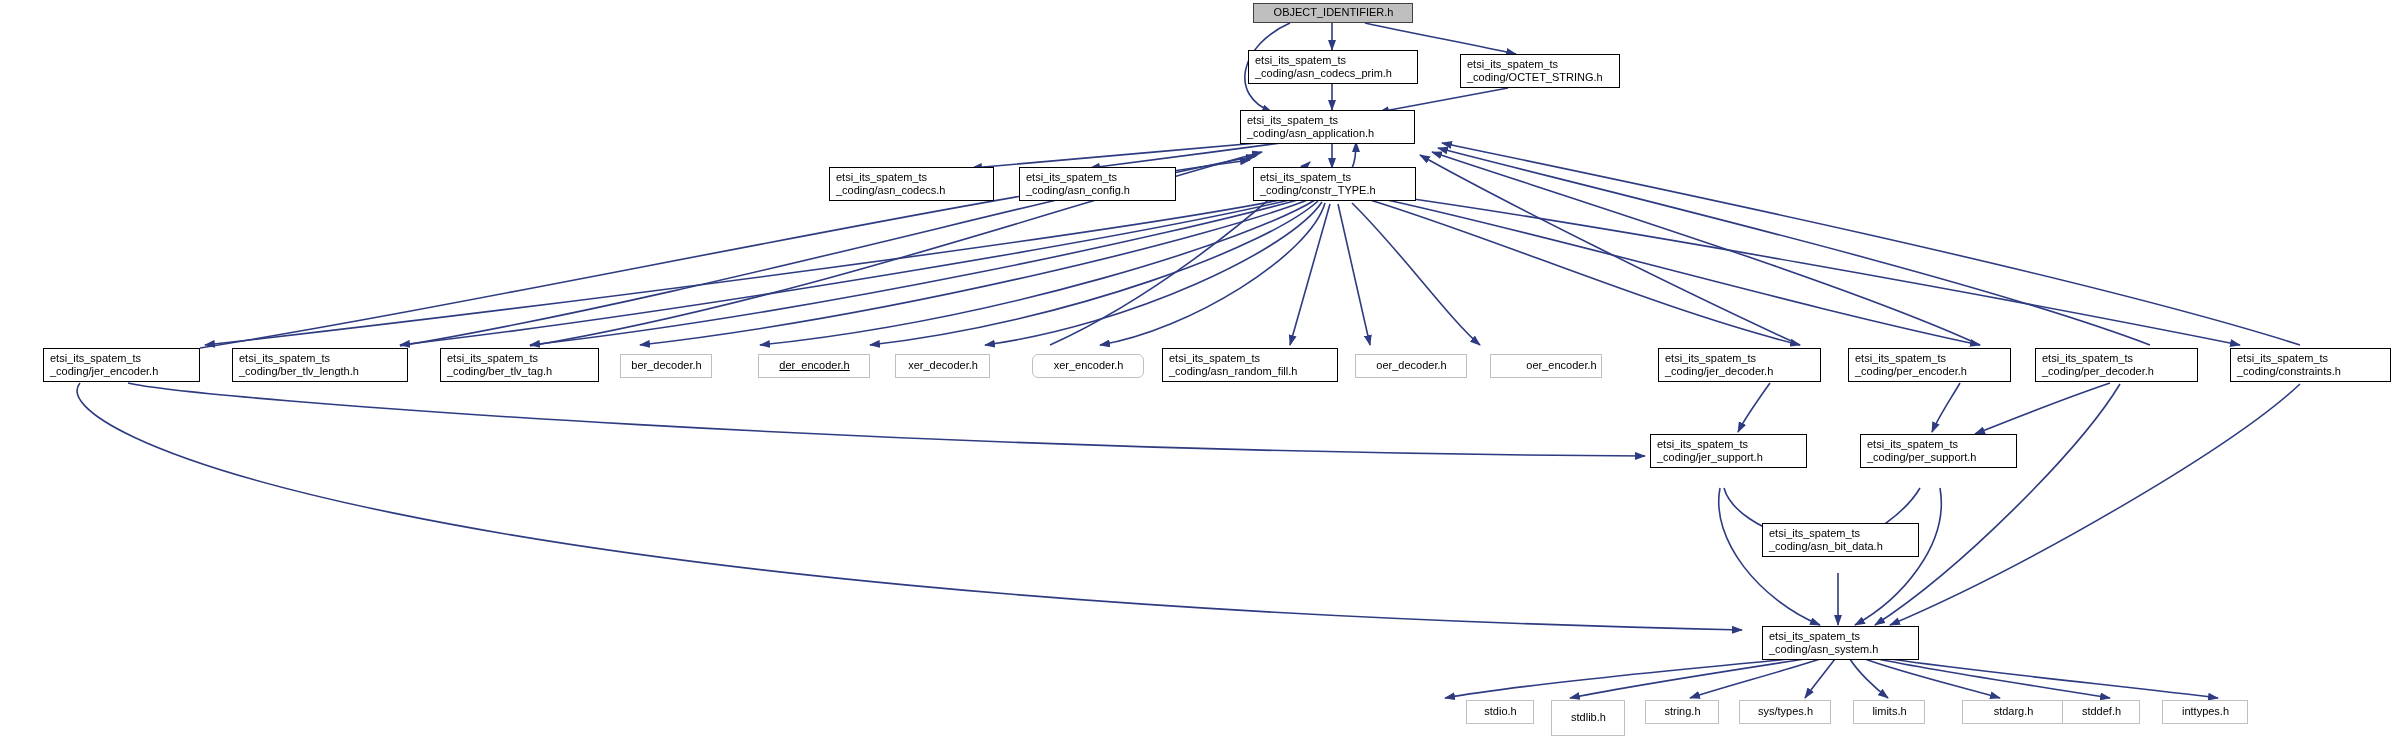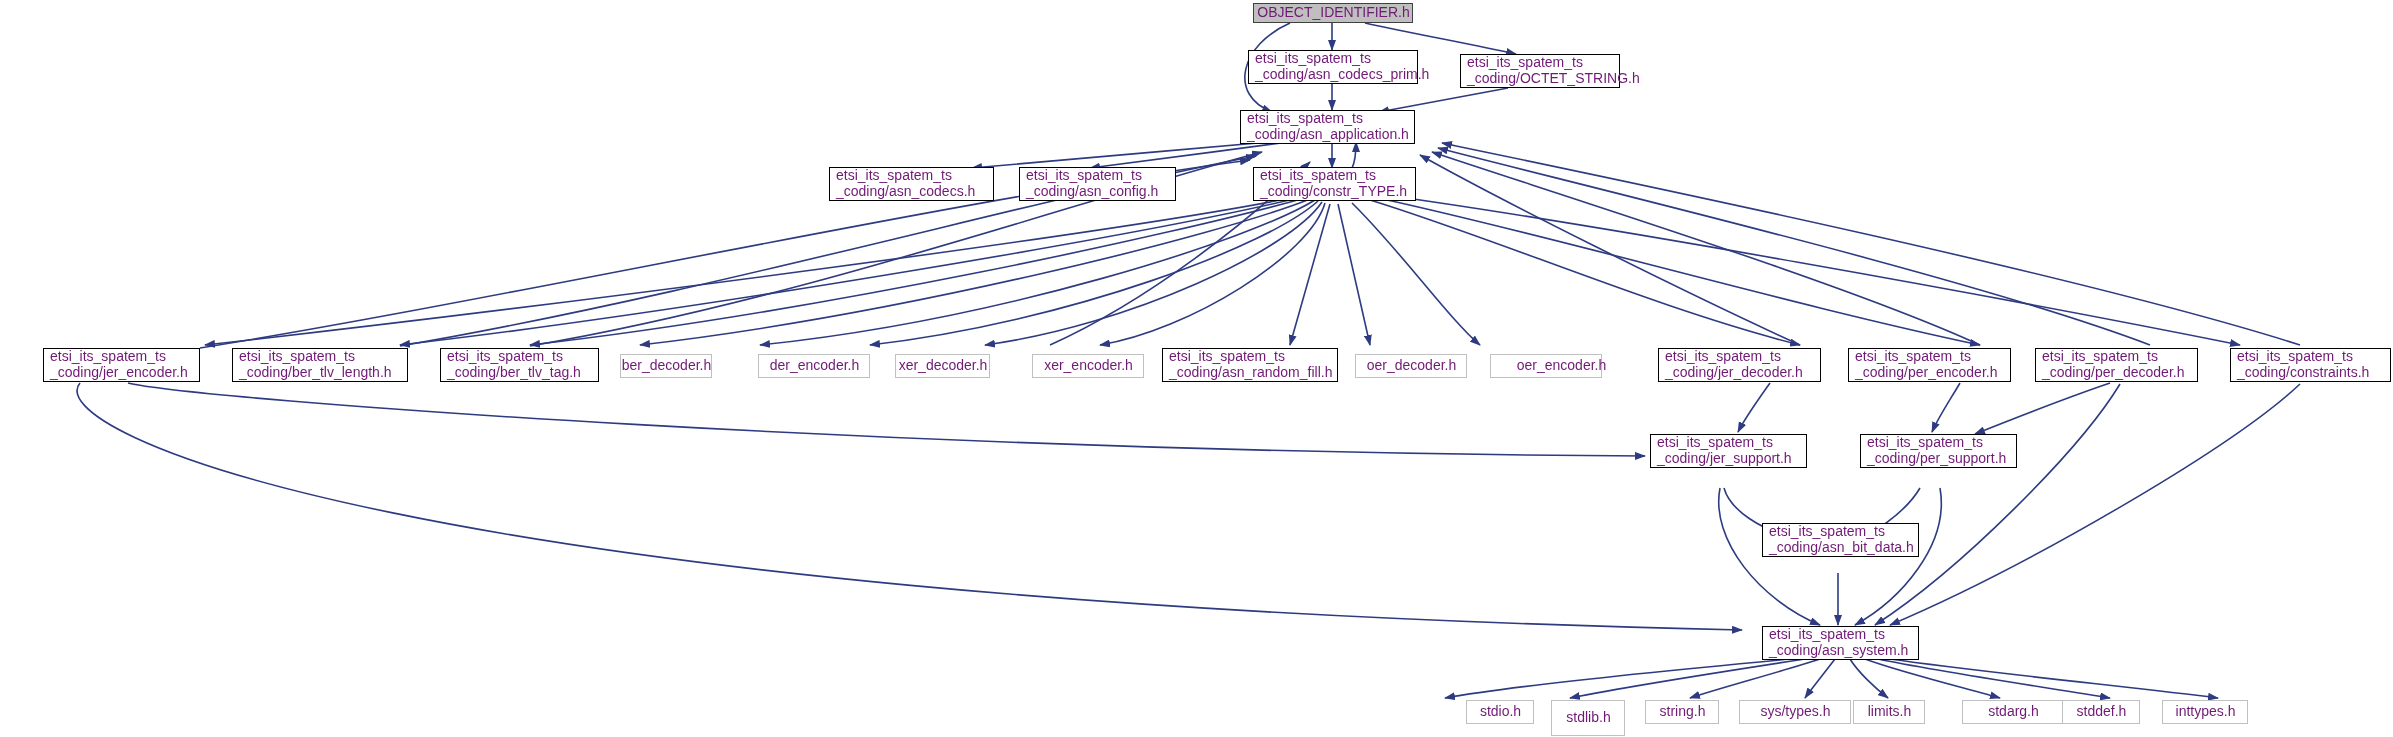--- a/index.html
+++ b/index.html
@@ -30,22 +30,22 @@
     justify-content: center;
     padding: 1px 5px 2px 6px;
     background: #ffffff;
     border: 1px solid #000000;
     line-height: 1.12;
     white-space: pre;
     z-index: 5;
   }
   .node .ln {
     display: block;
-    font-size: 14px;
-    color: #701a75;
+    font-size: 11px;
+    color: #000000;
   }
   .node.gray {
     background: #bfbfbf;
     border: 1px solid #404040;
   }
   .node.sys {
     border: 1px solid #c0c0c0;
     align-items: center;
     justify-content: center;
   }
@@ -183,27 +183,27 @@
     <span class="ln">etsi_its_spatem_ts</span>
     <span class="ln">_coding/ber_tlv_length.h</span>
   </div>
   <div class="node" style="left:440px; top:348px; width:159px; height:34px;">
     <span class="ln">etsi_its_spatem_ts</span>
     <span class="ln">_coding/ber_tlv_tag.h</span>
   </div>
   <div class="node sys" style="left:620px; top:354px; width:92px; height:24px;">
     <span class="ln">ber_decoder.h</span>
   </div>
-  <div class="node sys" style="left:758px; top:354px; width:112px; height:24px;">
+  <div class="node sys" style="left:758px; top:354px; width:112px; height:24px;text-decoration:underline;">
     <span class="ln">der_encoder.h</span>
   </div>
   <div class="node sys" style="left:895px; top:354px; width:95px; height:24px;">
     <span class="ln">xer_decoder.h</span>
   </div>
-  <div class="node sys" style="left:1032px; top:354px; width:112px; height:24px;">
+  <div class="node sys" style="left:1032px; top:354px; width:112px; height:24px;border-radius:6px;">
     <span class="ln">xer_encoder.h</span>
   </div>
   <div class="node" style="left:1162px; top:348px; width:176px; height:34px;">
     <span class="ln">etsi_its_spatem_ts</span>
     <span class="ln">_coding/asn_random_fill.h</span>
   </div>
   <div class="node sys" style="left:1355px; top:354px; width:112px; height:24px;">
     <span class="ln">oer_decoder.h</span>
   </div>
   <div class="node sys" style="left:1490px; top:354px; width:112px; height:24px;padding-left:36px;">
@@ -247,21 +247,21 @@
 
   <div class="node sys" style="left:1466px; top:700px; width:68px; height:24px;">
     <span class="ln">stdio.h</span>
   </div>
   <div class="node sys" style="left:1551px; top:700px; width:74px; height:36px;">
     <span class="ln">stdlib.h</span>
   </div>
   <div class="node sys" style="left:1645px; top:700px; width:74px; height:24px;">
     <span class="ln">string.h</span>
   </div>
-  <div class="node sys" style="left:1739px; top:700px; width:112px; height:24px;">
+  <div class="node sys" style="left:1739px; top:700px; width:92px; height:24px;">
     <span class="ln">sys/types.h</span>
   </div>
   <div class="node sys" style="left:1853px; top:700px; width:72px; height:24px;">
     <span class="ln">limits.h</span>
   </div>
   <div class="node sys" style="left:1962px; top:700px; width:102px; height:24px;">
     <span class="ln">stdarg.h</span>
   </div>
   <div class="node sys" style="left:2062px; top:700px; width:78px; height:24px;">
     <span class="ln">stddef.h</span>

